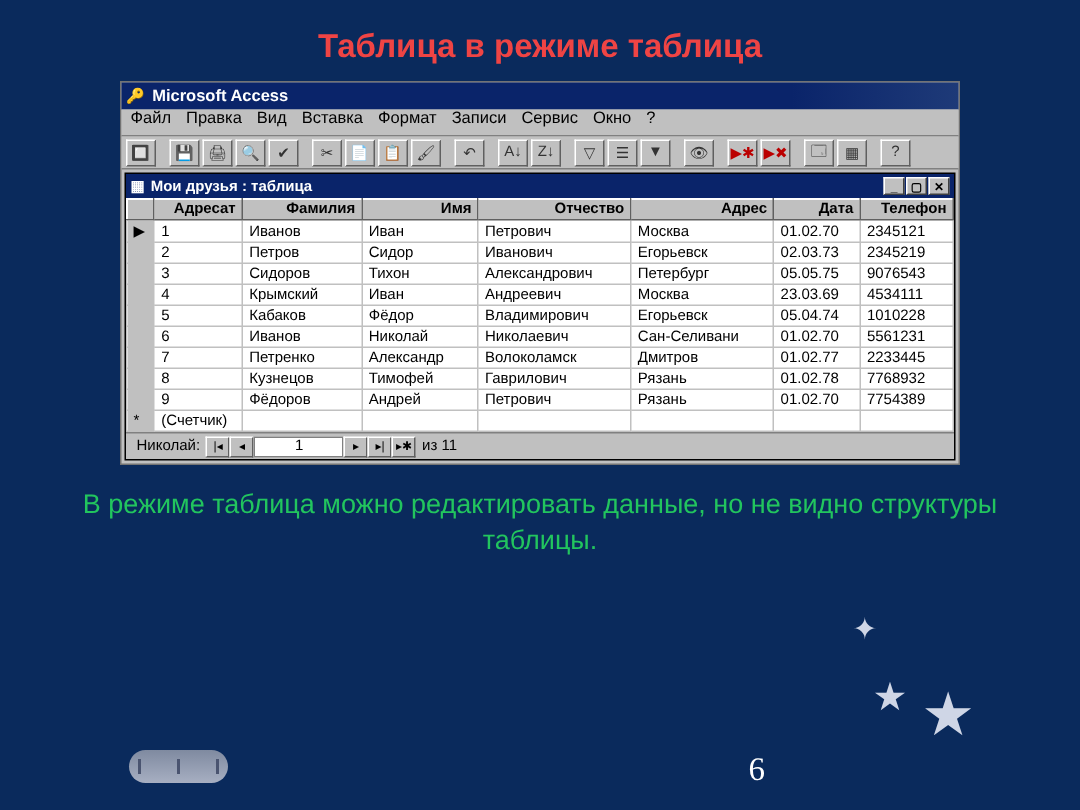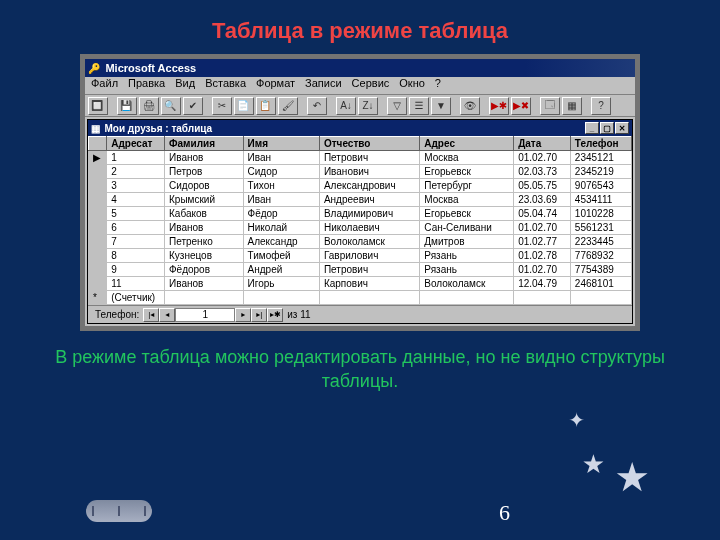--- a/index.html
+++ b/index.html
@@ -17,21 +17,21 @@
     text-align: center;
     color: #ef4444;
     font-weight: bold;
     font-size: 22px;
     margin: 18px 0 10px;
   }
   .app-window {
     margin: 0 40px 0 80px;
     width: 560px;
     background: #c0c0c0;
-    border: 5px solid #737373;
+    border: 1px solid #737373;
     color: #000;
     font-size: 11px;
   }
   .app-titlebar {
     background: linear-gradient(90deg,#0a246a,#0a246a 80%,#1e3a78 100%);
     color: #fff;
     height: 18px;
     display: flex;
     align-items: center;
     padding: 0 3px;
@@ -120,21 +120,21 @@
     border: 1px solid #c0c0c0;
     padding: 1px 4px;
     height: 14px;
     white-space: nowrap;
     text-align: left;
     overflow: hidden;
   }
   table.grid th {
     background: #c0c0c0;
     font-weight: bold;
-    text-align: left;
+    text-align: right;
     border-top: 1px solid #fff;
     border-left: 1px solid #fff;
     border-right: 1px solid #606060;
     border-bottom: 1px solid #606060;
   }
   .rowhdr {
     width: 16px;
     background: #c0c0c0;
     text-align: center;
     border-top: 1px solid #fff;
@@ -370,44 +370,34 @@
               <td class="rowhdr"></td>
               <td class="col-id">9</td>
               <td class="col-ln">Фёдоров</td>
               <td class="col-fn">Андрей</td>
               <td class="col-mn">Петрович</td>
               <td class="col-addr">Рязань</td>
               <td class="col-date">01.02.70</td>
               <td class="col-tel">7754389</td>
             </tr>
             <tr>
-              <td class="rowhdr"></td>
-              <td class="col-id">11</td>
-              <td class="col-ln">Иванов</td>
-              <td class="col-fn">Игорь</td>
-              <td class="col-mn">Карпович</td>
-              <td class="col-addr">Волоколамск</td>
-              <td class="col-date">12.04.79</td>
-              <td class="col-tel">2468101</td>
-            </tr>
-            <tr>
               <td class="rowhdr">*</td>
               <td class="col-id">(Счетчик)</td>
               <td class="col-ln"></td>
               <td class="col-fn"></td>
               <td class="col-mn"></td>
               <td class="col-addr"></td>
               <td class="col-date"></td>
               <td class="col-tel"></td>
             </tr>
           </tbody>
       </table>
     </div>
     <div class="nav-bar">
-      <span class="nav-label">Телефон:</span>
+      <span class="nav-label">Николай:</span>
       <div class="nav-btn">|◂</div>
       <div class="nav-btn">◂</div>
       <input class="nav-field" value="1" style="">
       <div class="nav-btn">▸</div>
       <div class="nav-btn">▸|</div>
       <div class="nav-btn">▸✱</div>
       <span class="nav-label">из 11</span>
     </div>
   </div>
 </div>

